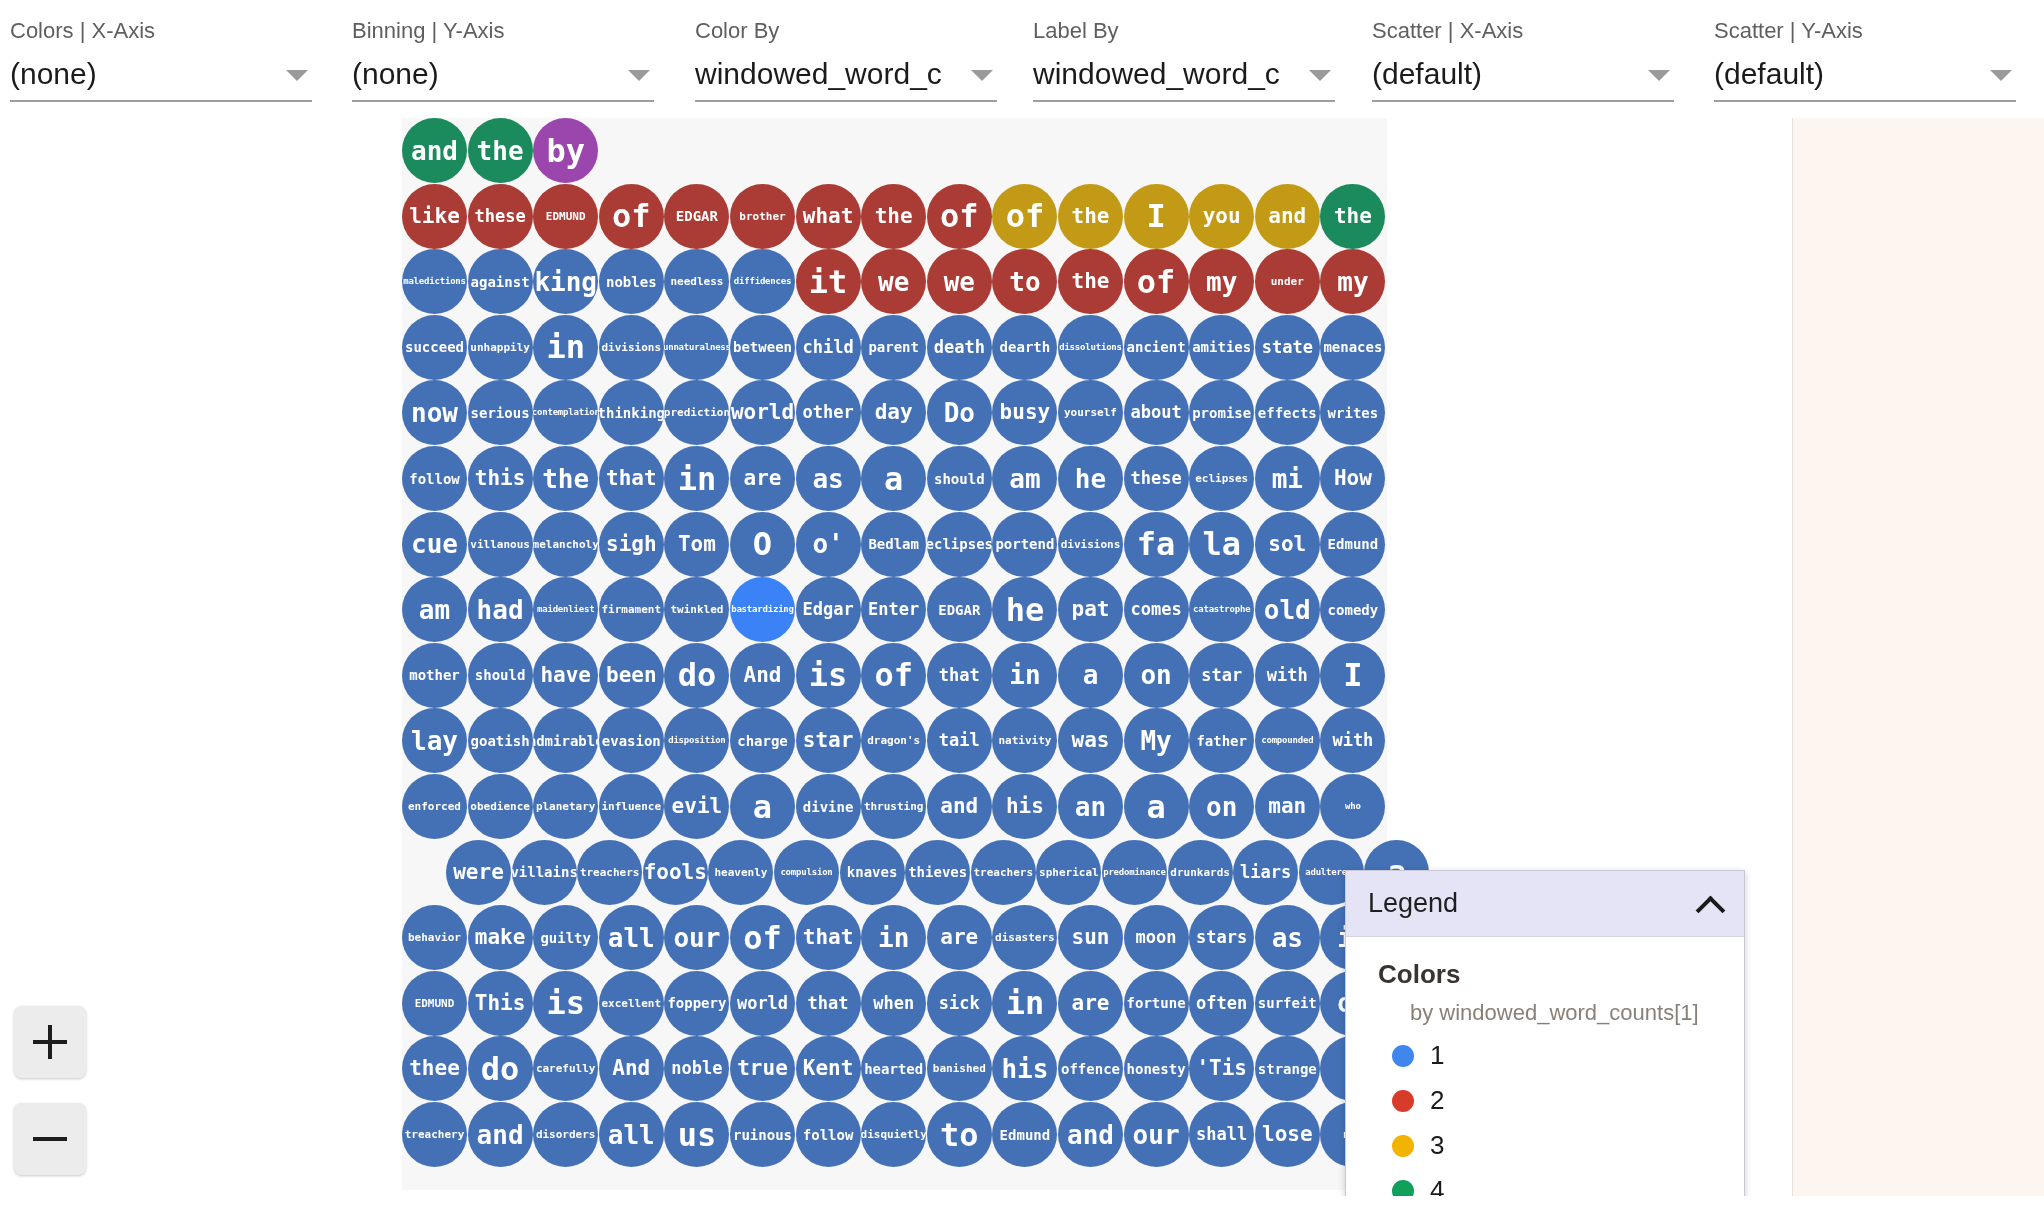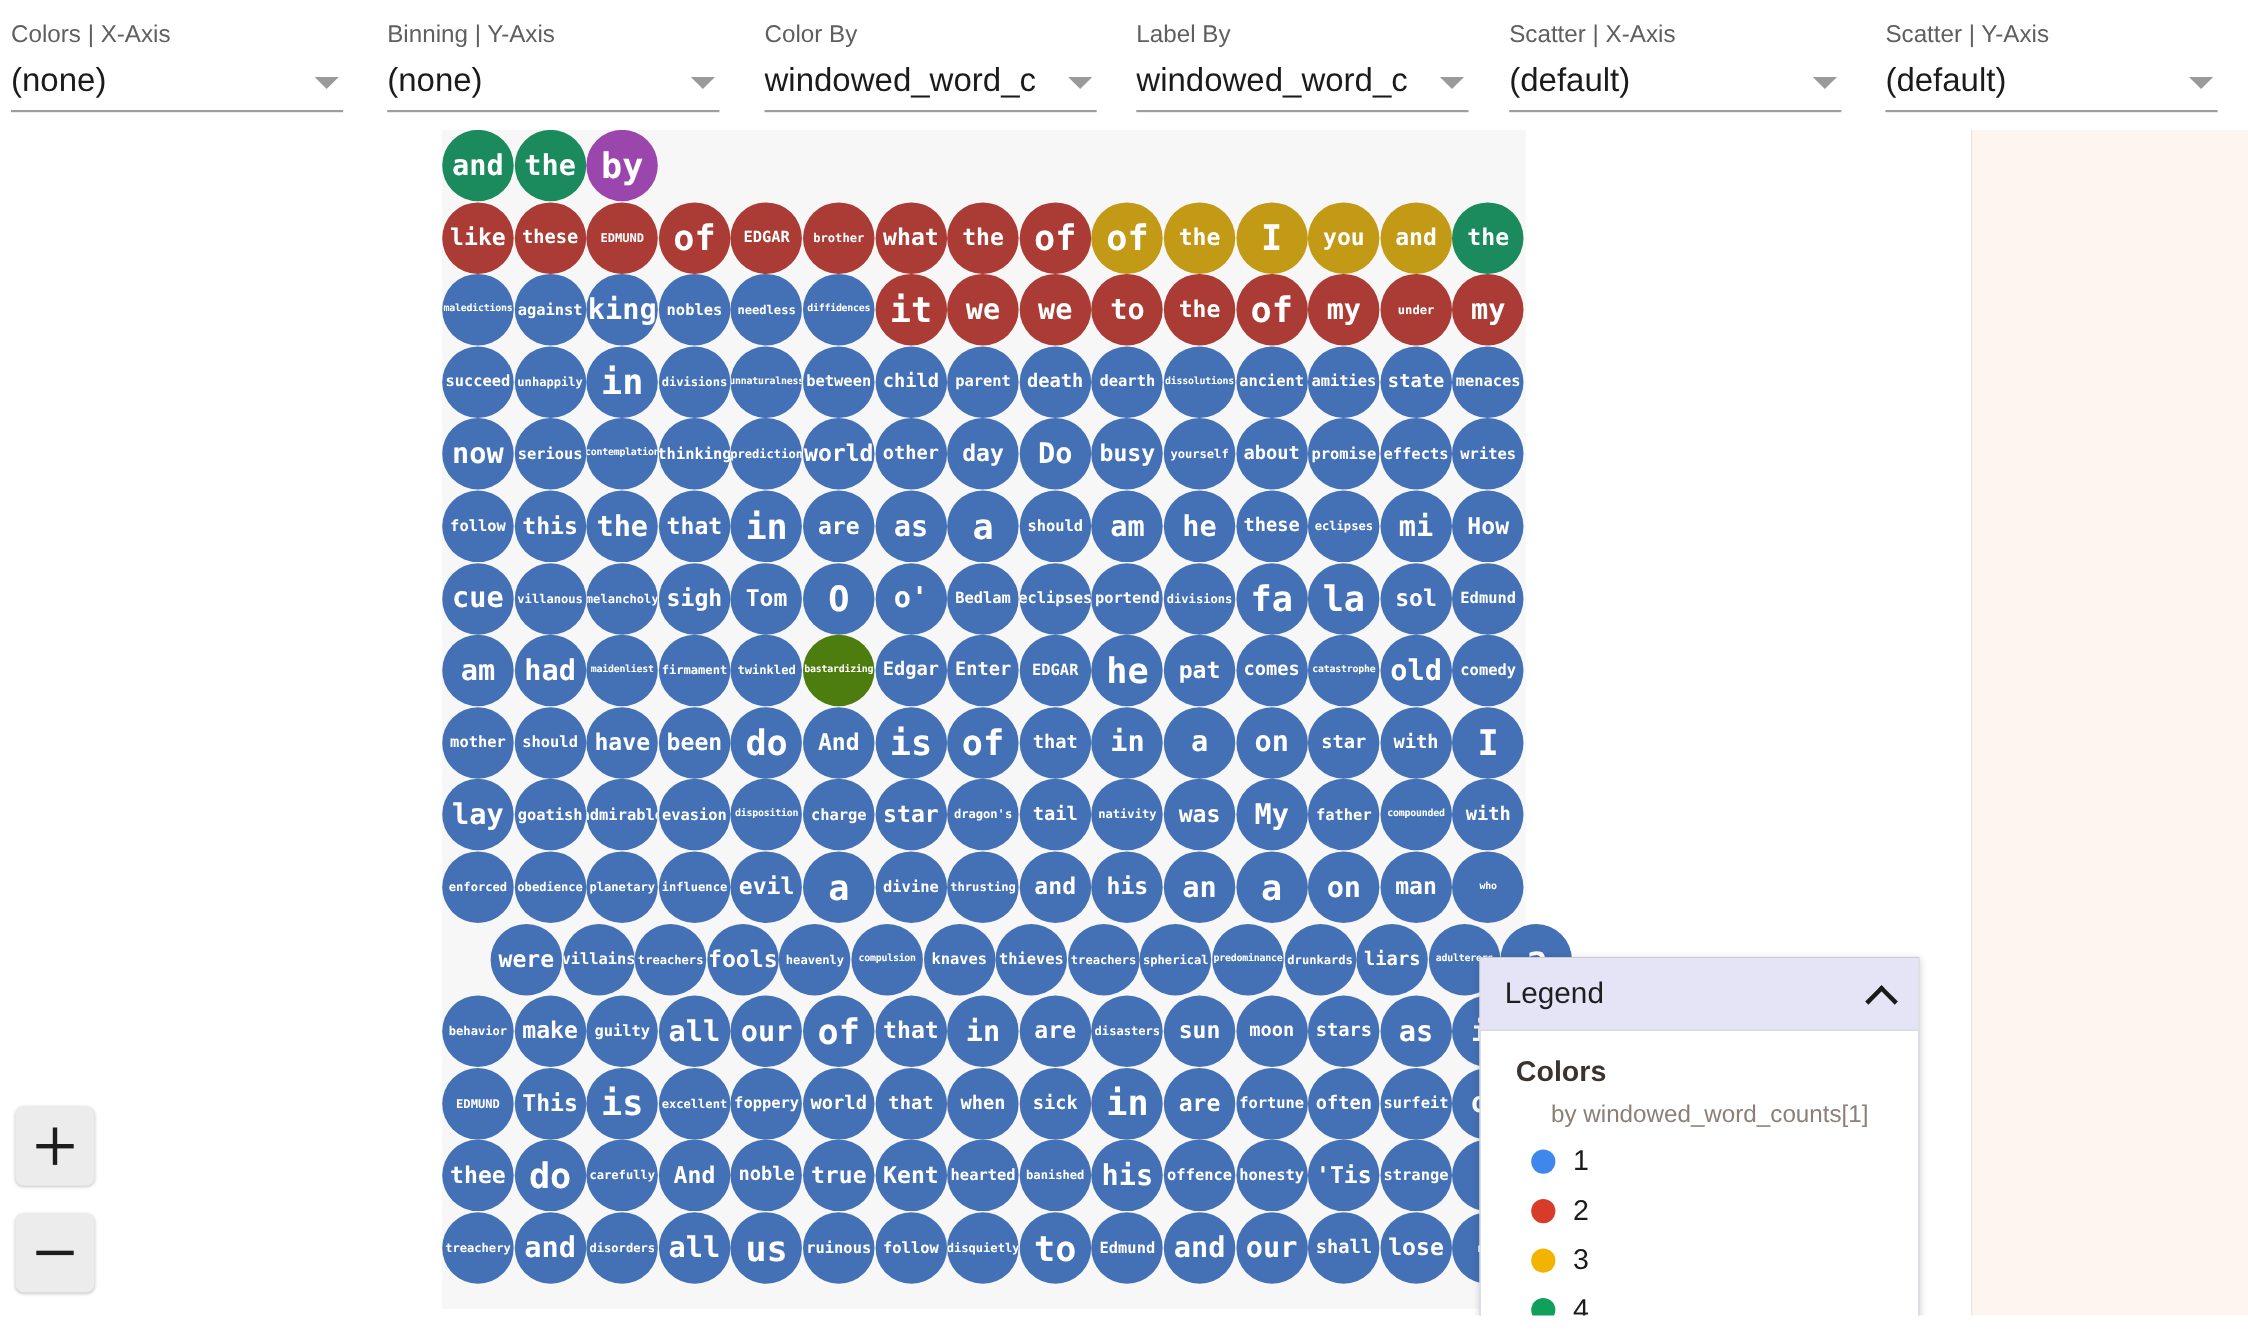--- a/index.html
+++ b/index.html
@@ -266,21 +266,21 @@
         <div class="bub s7" style="left: 787.2px; background: rgb(68, 113, 181);">la</div>
         <div class="bub s5" style="left: 852.8px; background: rgb(68, 113, 181);">sol</div>
         <div class="bub s3" style="left: 918.4px; background: rgb(68, 113, 181);">Edmund</div>
       </div>
       <div class="brow" style="top: 459.2px;">
         <div class="bub s6" style="left: 0px; background: rgb(68, 113, 181);">am</div>
         <div class="bub s6" style="left: 65.6px; background: rgb(68, 113, 181);">had</div>
         <div class="bub s1" style="left: 131.2px; background: rgb(68, 113, 181);">maidenliest</div>
         <div class="bub s2" style="left: 196.8px; background: rgb(68, 113, 181);">firmament</div>
         <div class="bub s2" style="left: 262.4px; background: rgb(68, 113, 181);">twinkled</div>
-        <div class="bub s1" style="left: 328px; background: #4d7c0f;">bastardizing</div>
+        <div class="bub s1" style="left: 328px; background: #3b82f6;">bastardizing</div>
         <div class="bub s4" style="left: 393.6px; background: rgb(68, 113, 181);">Edgar</div>
         <div class="bub s4" style="left: 459.2px; background: rgb(68, 113, 181);">Enter</div>
         <div class="bub s3" style="left: 524.8px; background: rgb(68, 113, 181);">EDGAR</div>
         <div class="bub s7" style="left: 590.4px; background: rgb(68, 113, 181);">he</div>
         <div class="bub s5" style="left: 656px; background: rgb(68, 113, 181);">pat</div>
         <div class="bub s4" style="left: 721.6px; background: rgb(68, 113, 181);">comes</div>
         <div class="bub s1" style="left: 787.2px; background: rgb(68, 113, 181);">catastrophe</div>
         <div class="bub s6" style="left: 852.8px; background: rgb(68, 113, 181);">old</div>
         <div class="bub s3" style="left: 918.4px; background: rgb(68, 113, 181);">comedy</div>
       </div>

